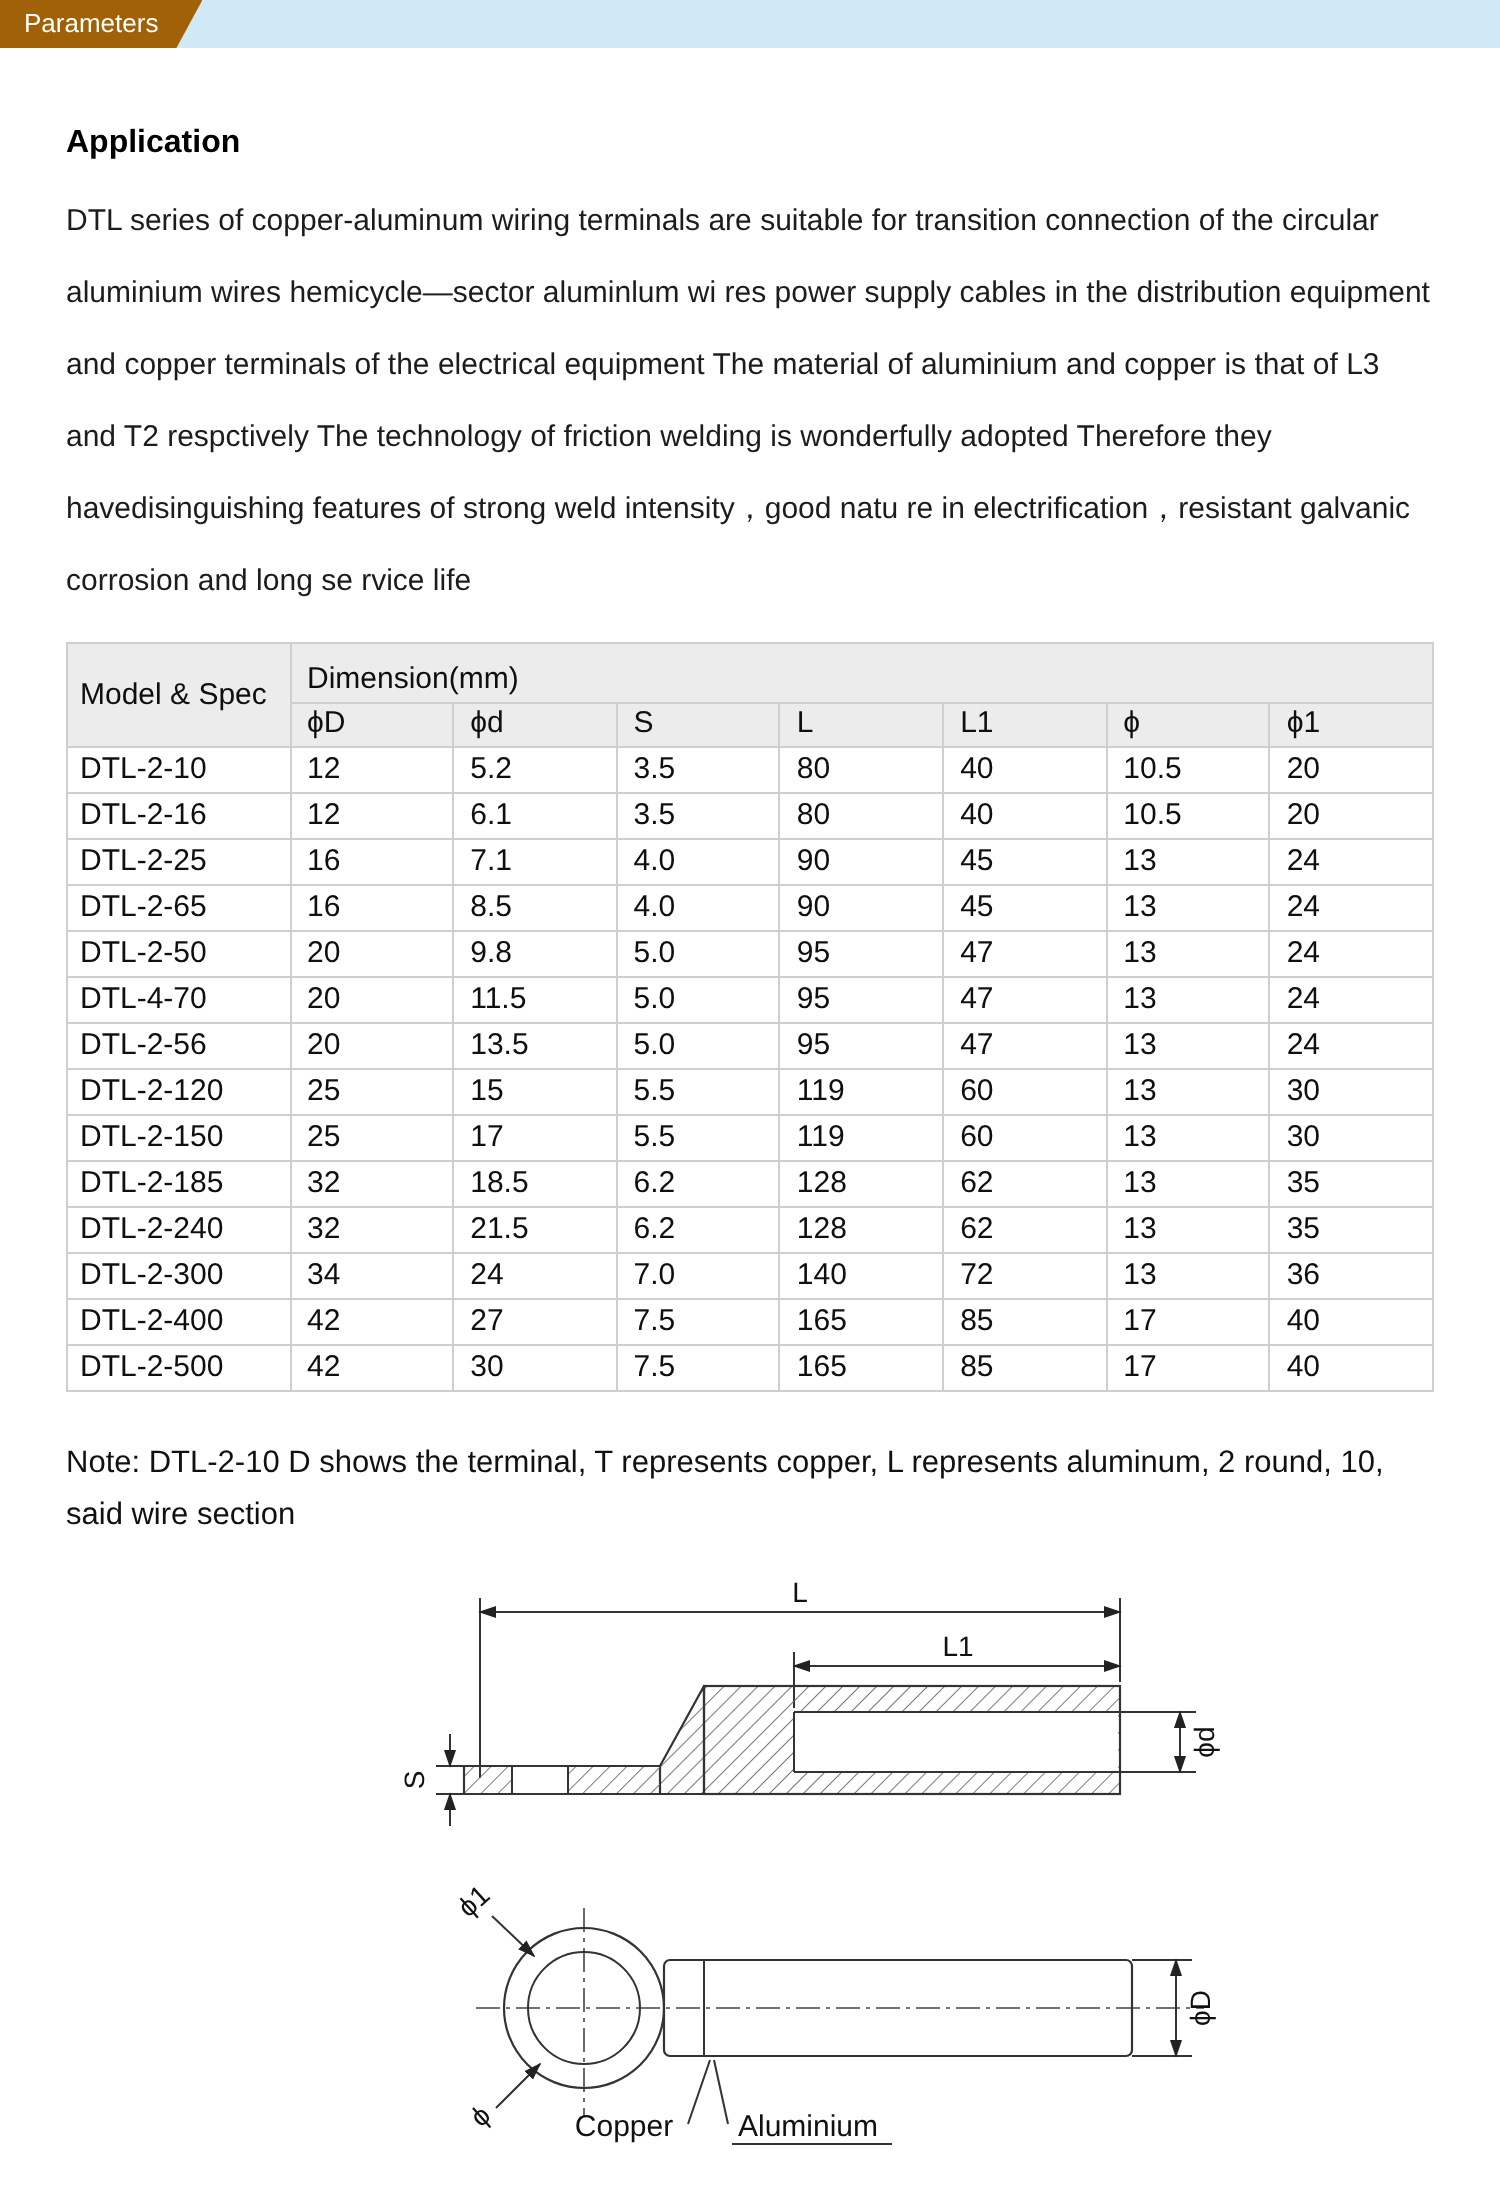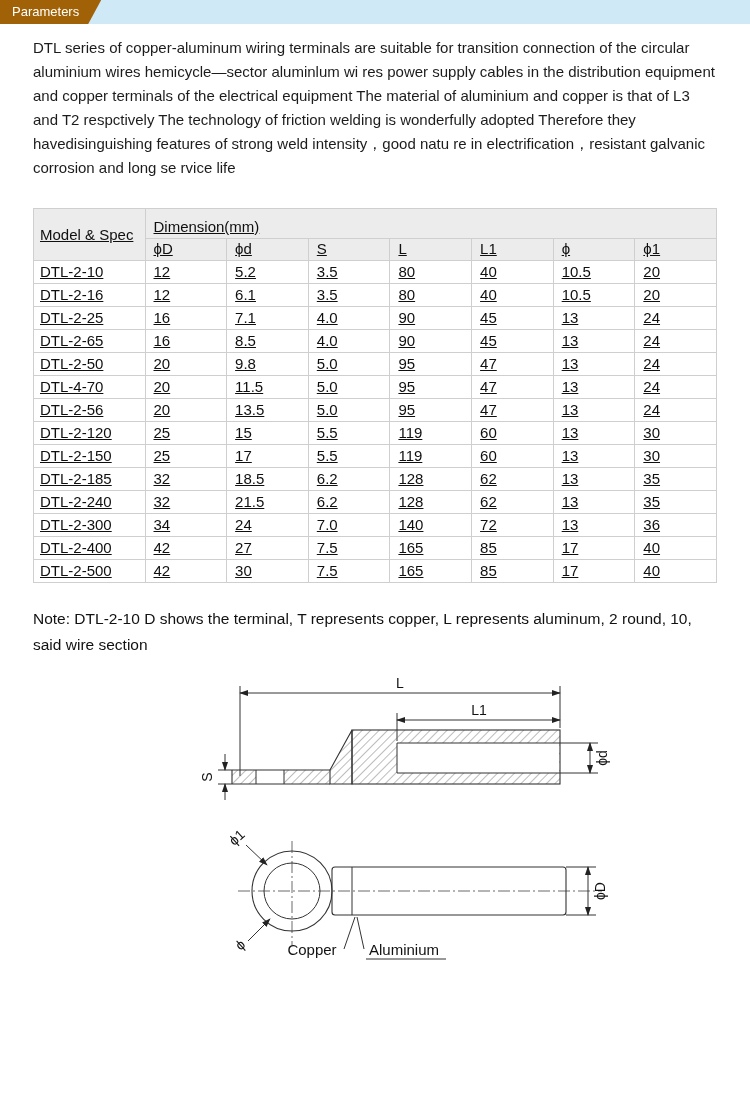--- a/index.html
+++ b/index.html
@@ -14,24 +14,24 @@
   .param-tab {
     height:24px; line-height:24px; display:inline-block;
     background:#a16207; color:#fff; font-size:13px;
     padding:0 22px 0 12px;
     clip-path:polygon(0 0,100% 0,calc(100% - 13px) 100%,0 100%);
   }
   .content { padding:0 33px; }
   .app-heading { font-size:16px; font-weight:bold; margin:39px 0 0 0; color:#000; }
   .app-body {
     margin:12px 0 0 0; width:684px;
-    font-size:15px; line-height:24px; color:#1c1c1c;
+    font-size:15px; line-height:36px; color:#1c1c1c;
   }
   
-  .spec-table { border-collapse:collapse; margin-top:28px; font-size:15px; color:#0f0f0f;text-decoration:underline; }
+  .spec-table { border-collapse:collapse; margin-top:12px; font-size:15px; color:#0f0f0f; }
   .spec-table th, .spec-table td { border:1px solid #cfcfcf; text-align:left; font-weight:400; }
   .spec-table thead th { background:#ececec; }
   .model-th { width:112px; padding:4px 6px; vertical-align:middle; font-size:15px; }
   .group-th { padding:9px 20px 3px 8px; }
   .subhead-row th { width:82px; padding:1px 8px 3px 8px; }
   .spec-table tbody td { padding:2px 8px 3px 8px; height:19px; }
   .spec-table tbody td.model-cell { padding-left:6px; }
   .note-text { margin:23px 0 0 0; width:684px; font-size:15.5px; line-height:26px; color:#111; }
   
   .install-heading {
@@ -45,20 +45,21 @@
   svg text.part-label { font-size:15px; }
 </style>
 </head>
 <body>
 
 <div class="topbar">
   <span class="param-tab">Parameters</span>
 </div>
 
 <div class="content">
+  <h2 class="app-heading">Application</h2>
   <p class="app-body">DTL series of copper-aluminum wiring terminals are suitable for transition connection of the circular aluminium wires hemicycle—sector aluminlum wi res power supply cables in the distribution equipment and copper terminals of the electrical equipment The material of aluminium and copper is that of L3 and T2 respctively The technology of friction welding is wonderfully adopted Therefore they havedisinguishing features of strong weld intensity，good natu re in electrification，resistant galvanic corrosion and long se rvice life</p>
 
   <table class="spec-table">
     <thead>
       <tr>
         <th class="model-th" rowspan="2">Model &amp; Spec</th>
         <th class="group-th" colspan="7">Dimension(mm)</th>
       </tr>
       <tr class="subhead-row">
           <th>ϕD</th>

